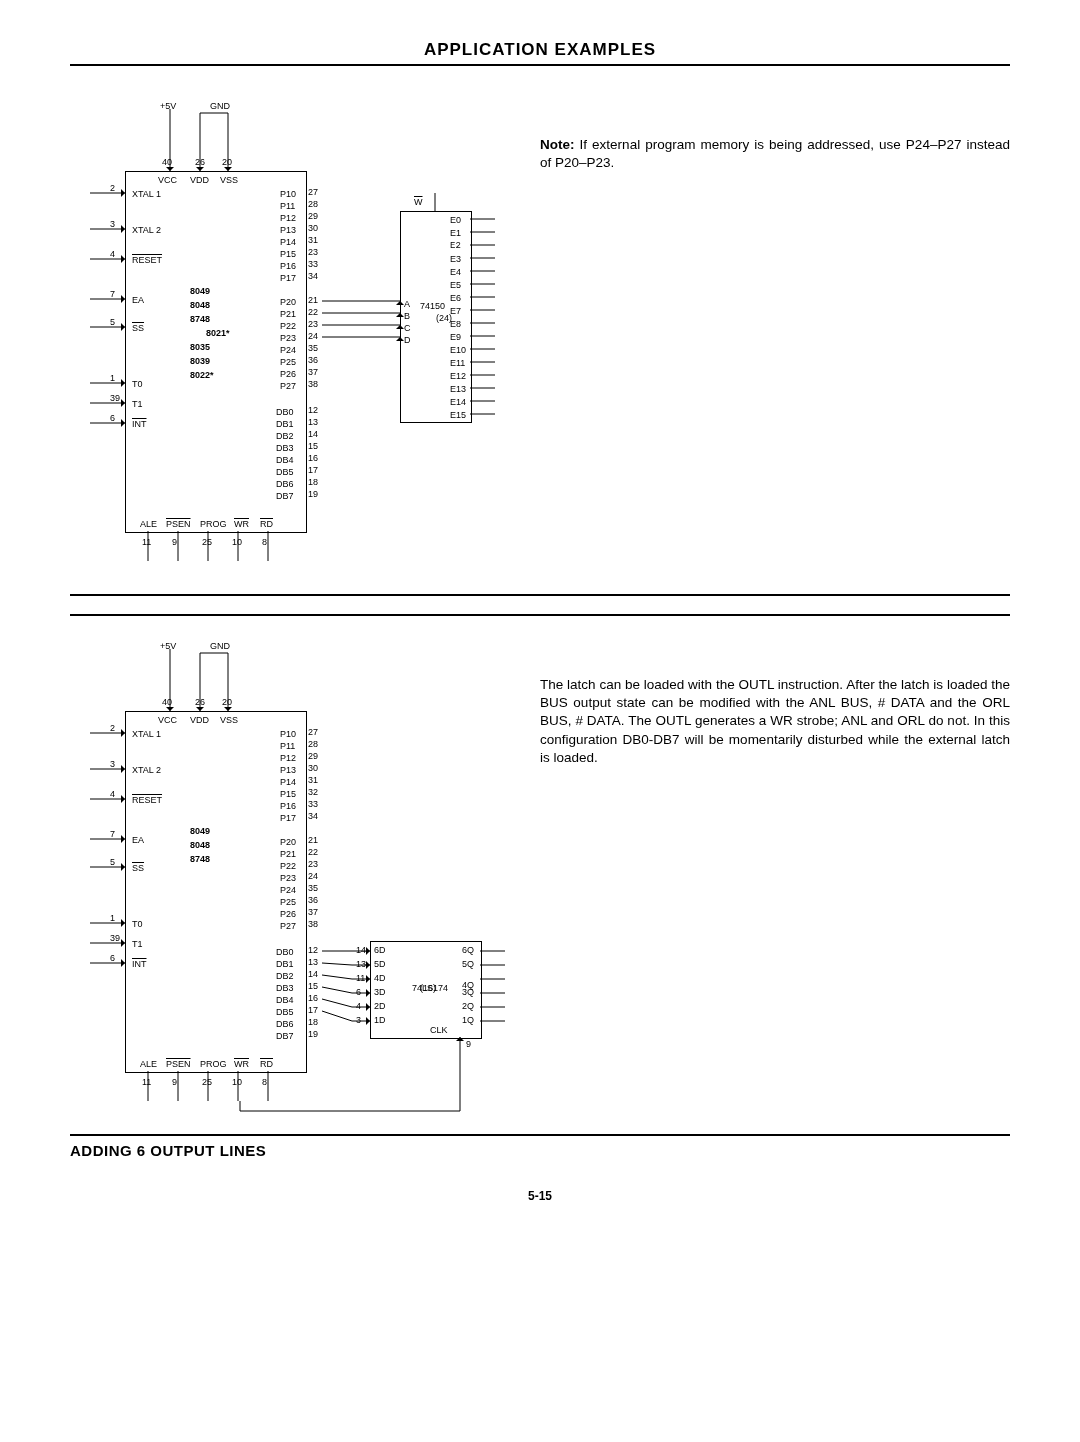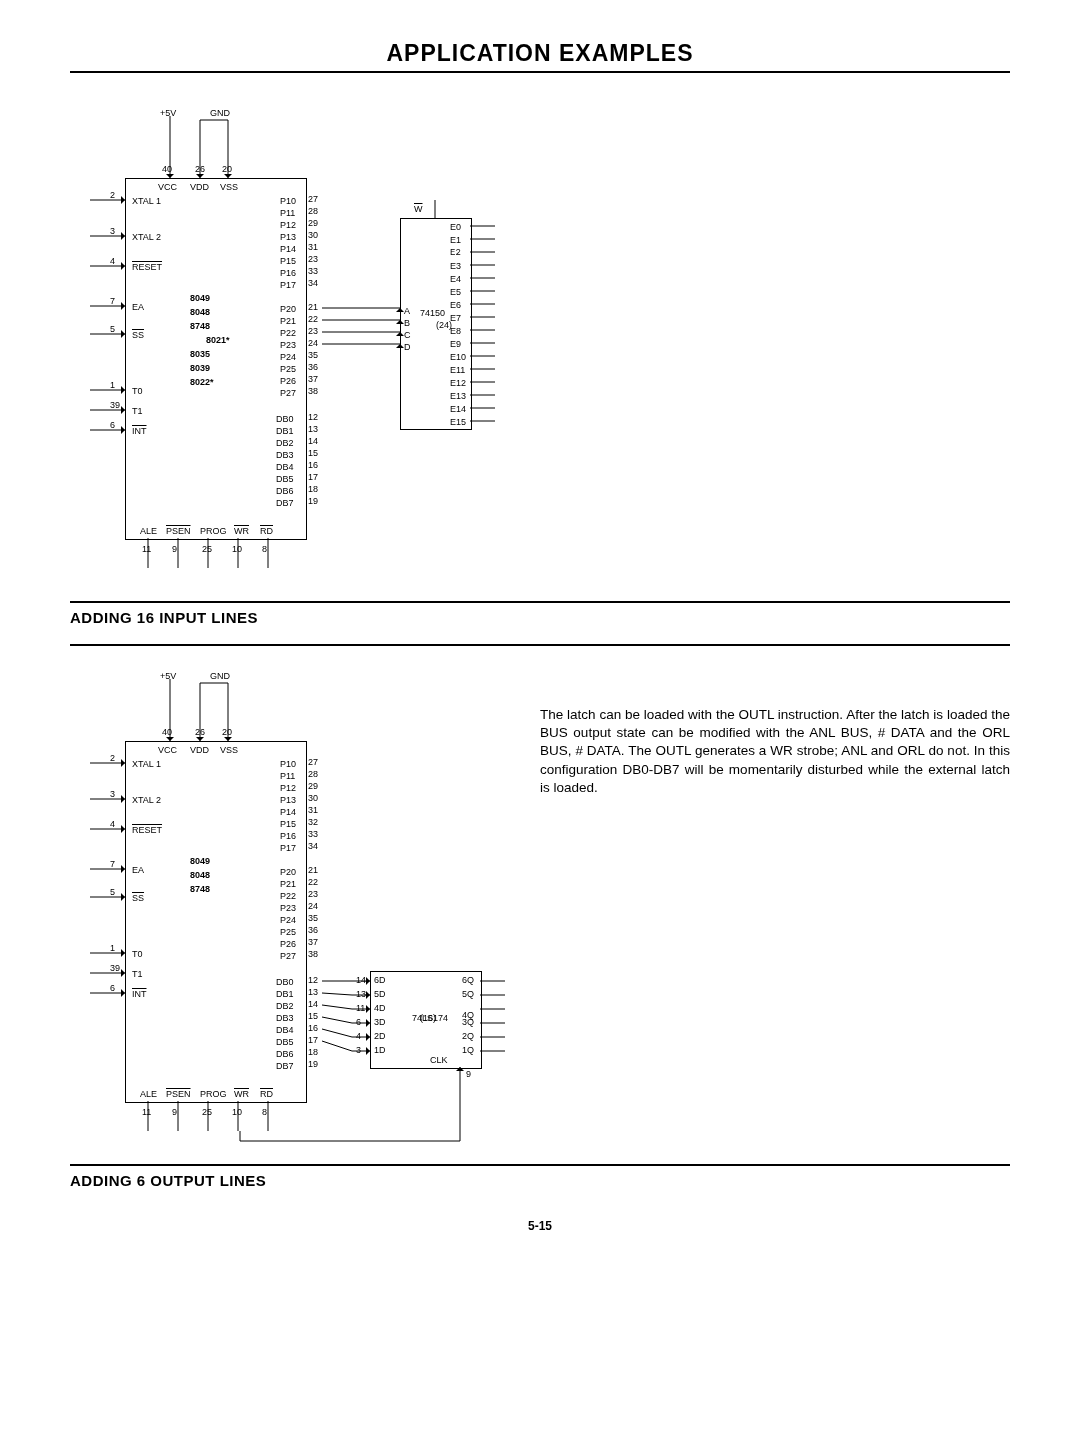--- a/index.html
+++ b/index.html
@@ -7,21 +7,21 @@
     padding: 40px 70px;
     font-family: Arial, Helvetica, sans-serif;
     font-size: 13px;
     background: #fff;
     color: #000;
     width: 940px;
   }
   .page-title {
     text-align: center;
     font-weight: bold;
-    font-size: 23px;
+    font-size: 17px;
     letter-spacing: 1px;
     border-bottom: 2px solid #000;
     padding-bottom: 4px;
     margin-bottom: 30px;
   }
   .section {
     margin-bottom: 20px;
   }
   .row {
     display: flex;
@@ -267,24 +267,26 @@
             <line x1="400" y1="253" x2="425" y2="253" stroke="#000" stroke-width="1"></line>
             <line x1="400" y1="266" x2="425" y2="266" stroke="#000" stroke-width="1"></line>
             <line x1="400" y1="279" x2="425" y2="279" stroke="#000" stroke-width="1"></line>
             <line x1="400" y1="292" x2="425" y2="292" stroke="#000" stroke-width="1"></line>
             <line x1="400" y1="305" x2="425" y2="305" stroke="#000" stroke-width="1"></line>
             <line x1="400" y1="318" x2="425" y2="318" stroke="#000" stroke-width="1"></line>
           </svg>
         </div>
     </div>
     <div class="text-col">
+      <p>
+        <span class="note-label">Note:</span><span> If external program memory is being addressed, use P24–P27 instead of P20–P23.</span>
+      </p>
     </div>
   </div>
   <hr class="hr-thick">
-  <div class="section-heading">ADDING 16 INPUT LINES</div>
   <hr class="hr-thick">
 </div>
 
 <div class="section">
   <div class="row">
     <div class="diagram-box">
       <div class="schematic" id="schem2">
           <div class="chip" style="left: 55px; top: 75px; width: 180px; height: 360px;"></div>
           <div class="lbl" style="left: 90px; top: 5px;">+5V</div>
           <div class="lbl" style="left: 140px; top: 5px;">GND</div>

